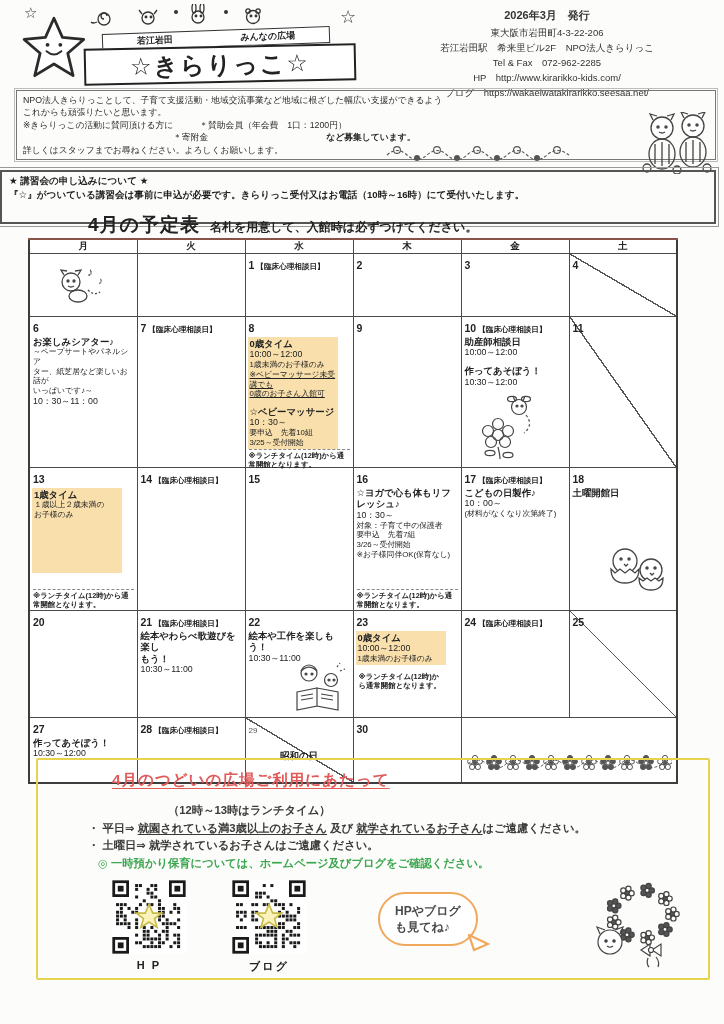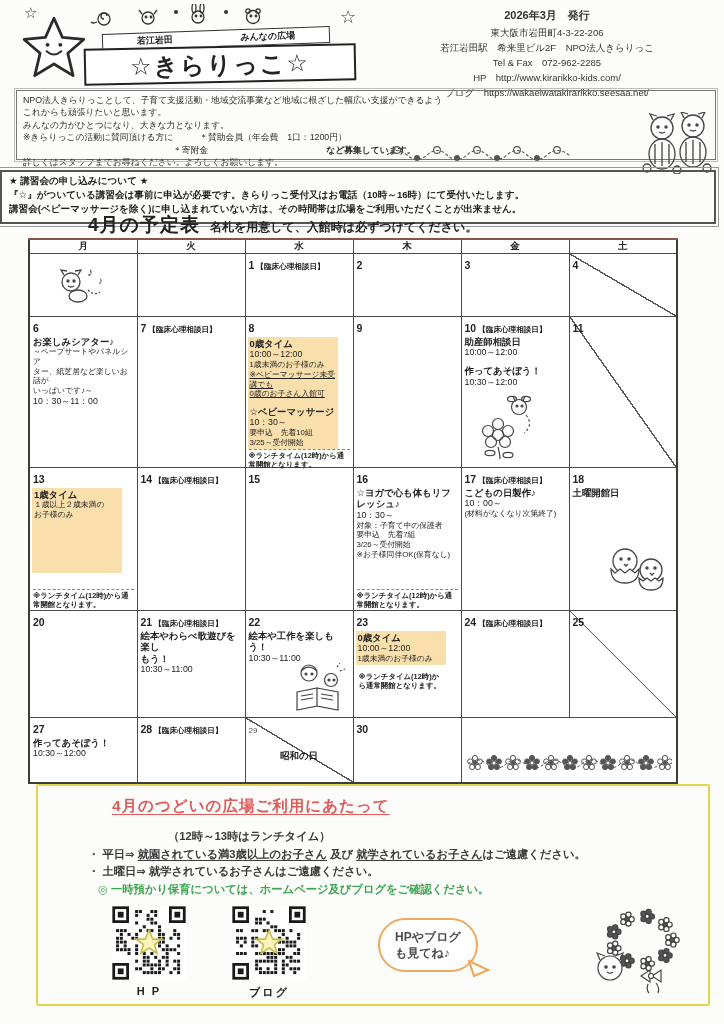--- a/index.html
+++ b/index.html
@@ -57,21 +57,21 @@
   .hl.grow{flex:1 0 auto;margin-bottom:16px;}
   .note{font-size:7.4px;font-weight:bold;line-height:1.25;border-top:1px dashed #888;padding-top:1px;}
   .note.bottom{margin-top:auto;}
   .note.after{margin-top:6px;border-top:none;background:#f8dfac;margin-right:12px;padding:1px 2px;background:transparent;}
   .holiday{margin-top:13px;text-align:center;font-size:9.5px;font-weight:bold;}
   .icon-center{margin:auto;}
   .icon-br{position:absolute;right:4px;bottom:2px;}
   .icon-bl{position:absolute;left:14px;bottom:2px;}
   .icon-chain{position:absolute;left:4px;right:4px;bottom:3px;text-align:center;}
   
-  .usage-box{position:absolute;top:784px;left:36px;right:14px;height:222px;border:2px solid #e6d44e;
+  .usage-box{position:absolute;top:758px;left:36px;right:14px;height:222px;border:2px solid #e6d44e;
       border-radius:2px;padding:10px 18px;box-sizing:border-box;}
   .usage-title{margin-left:56px;font-size:15.5px;font-weight:bold;color:#e05a5a;letter-spacing:1px;
       text-decoration:underline;text-underline-offset:3px;}
   .usage-body{margin-top:11px;font-size:11.3px;font-weight:bold;color:#3a3a3a;line-height:1.55;}
   .u-l1{margin-left:56px;}
   .u-l2{margin-left:112px;}
   .u-b{margin-left:32px;}
   .u-green{margin-left:42px;color:#3aa64e;}
   .u .u, .seg-u{text-decoration:underline;text-underline-offset:2px;}
   .qr-row{display:flex;align-items:flex-start;margin:8px 0 0 56px;}
@@ -135,21 +135,20 @@
       <div>若江岩田駅　希来里ビル2F　NPO法人きらりっこ</div>
       <div>Tel &amp; Fax　072-962-2285</div>
       <div><span>HP</span>　<span>http://www.kirarikko-kids.com/</span></div>
       <div><span>ブログ</span>　<span>https://wakaeiwatakirarikko.seesaa.net/</span></div>
     </div>
   </div>
 
   <div class="intro-box">
     <div>NPO法人きらりっことして、子育て支援活動・地域交流事業など地域に根ざした幅広い支援ができるよう</div>
     <div>これからも頑張りたいと思います。</div>
-    <div>みんなの力がひとつになり、大きな力となります。</div>
     <div><span>※きらりっこの活動に賛同頂ける方に</span><span class="indent1">＊賛助会員（年会費　1口：1200円）</span></div>
     <div class="row5"><span class="l5a" style="display:inline-block;">＊寄附金</span><span class="l5b" style="display:inline-block;">など募集しています。</span></div>
     <div>詳しくはスタッフまでお尋ねください。よろしくお願いします。</div>
     <div class="flourish">
       <svg width="190" height="22" viewBox="0 0 190 22" fill="none" stroke="#555" stroke-width="1.1">
         <path d="M2 13 Q12 4 22 13 T42 13 T62 13 T82 13 T102 13 T122 13 T142 13 T162 13 T184 13" stroke-dasharray="3 2"></path>
         <circle cx="12" cy="8" r="3.4"></circle>
           <circle cx="52" cy="8" r="3.4"></circle>
           <circle cx="92" cy="8" r="3.4"></circle>
           <circle cx="132" cy="8" r="3.4"></circle>
@@ -179,21 +178,20 @@
         <circle cx="12" cy="56" r="4"></circle>
           <circle cx="42" cy="58" r="4"></circle>
           <circle cx="72" cy="56" r="4"></circle>
       </svg>
     </div>
   </div>
 
   <div class="notice-box">
     <div>★ 講習会の申し込みについて ★</div>
     <div>『☆』がついている講習会は事前に申込が必要です。きらりっこ受付又はお電話（10時～16時）にて受付いたします。</div>
-    <div>講習会(ベビーマッサージを除く)に申し込まれていない方は、その時間帯は広場をご利用いただくことが出来ません。</div>
   </div>
 
   <div class="cal-head">
     <span class="cal-title">4月の予定表</span><span class="cal-sub">名札を用意して、入館時は必ずつけてください。</span>
   </div>
 
   <table class="calendar">
     <thead>
         <tr id="cal-head-row">
           <th>月</th>

